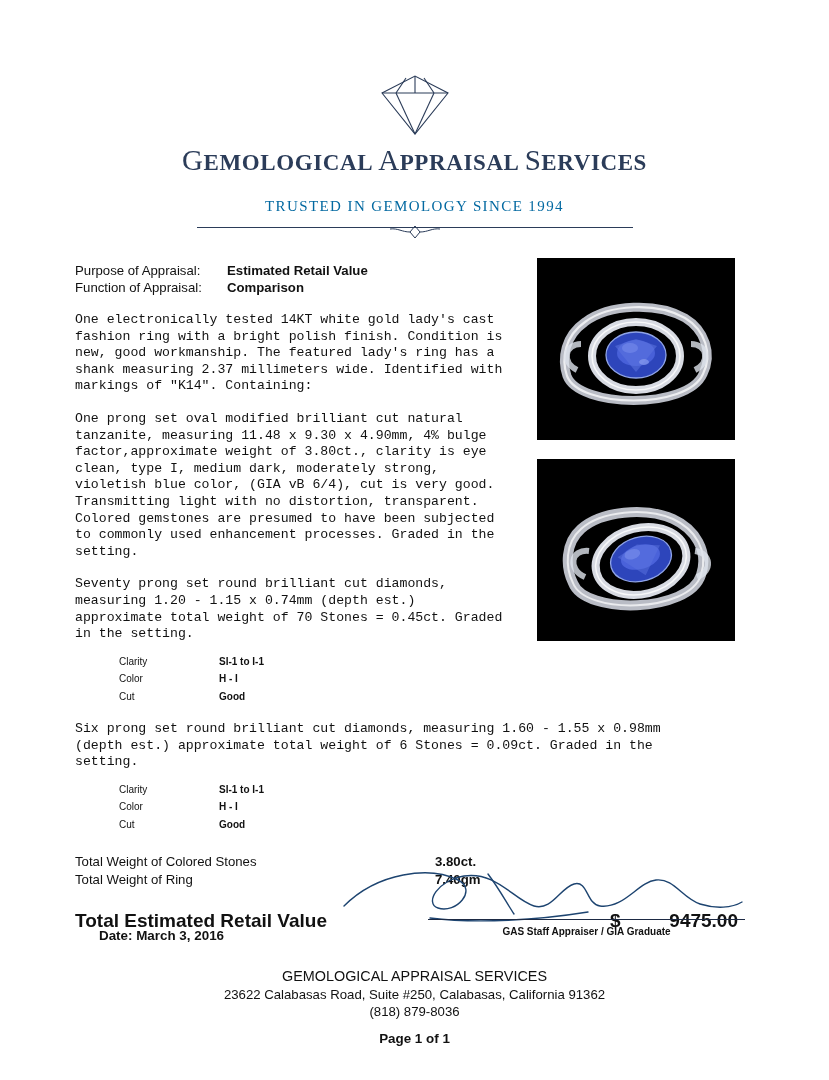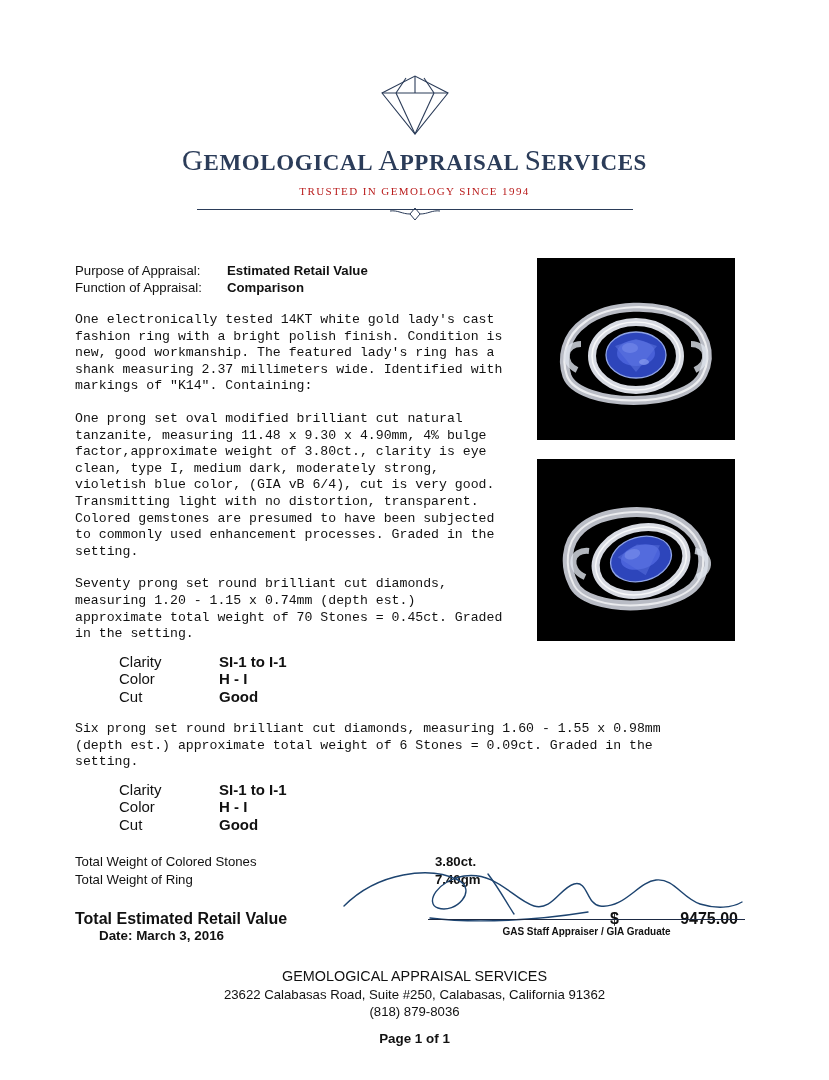--- a/index.html
+++ b/index.html
@@ -38,24 +38,24 @@
     font-size: 29px;
     letter-spacing: 0.6px;
     white-space: nowrap;
   }
   .company-name .small {
     font-size: 23px;
     font-weight: bold;
   }
   .tagline {
     font-family: "Liberation Serif", serif;
-    color: #b91c1c;
-    font-size: 11px;
+    color: #0369a1;
+    font-size: 15px;
     letter-spacing: 1.4px;
-    margin-top: 8px;
+    margin-top: 21px;
   }
   .rule-wrap {
     width: 436px;
     margin: 6px auto 0 auto;
     position: relative;
     height: 26px;
   }
   .rule-wrap .hr {
     position: absolute;
     left: 0;
@@ -95,21 +95,21 @@
   }
   p.para {
     font-size: 13.2px;
     line-height: 16.6px;
     margin: 16px 0 0 0;
     text-align: left;
     font-family: Liberation Mono, monospace;
   }
   .spec-table {
     margin: 10px 0 0 44px;
-    font-size: 15px;
+    font-size: 10px;
     line-height: 17.5px;
   }
   .spec-row {
     display: flex;
   }
   .spec-row .sk {
     width: 100px;
     flex: 0 0 100px;
   }
   .spec-row .sv {
@@ -138,21 +138,21 @@
     width: 110px;
     flex: 0 0 110px;
     text-align: left;
     padding-left: 18px;
   }
   .grand {
     margin-top: 22px;
     width: 663px;
     display: flex;
     align-items: baseline;
-    font-size: 16px;
+    font-size: 19px;
     font-weight: bold;
   }
   .grand .glabel {
     flex: 1 1 auto;
   }
   .grand .gcur {
     width: 42px;
     flex: 0 0 42px;
     text-align: left;
   }

